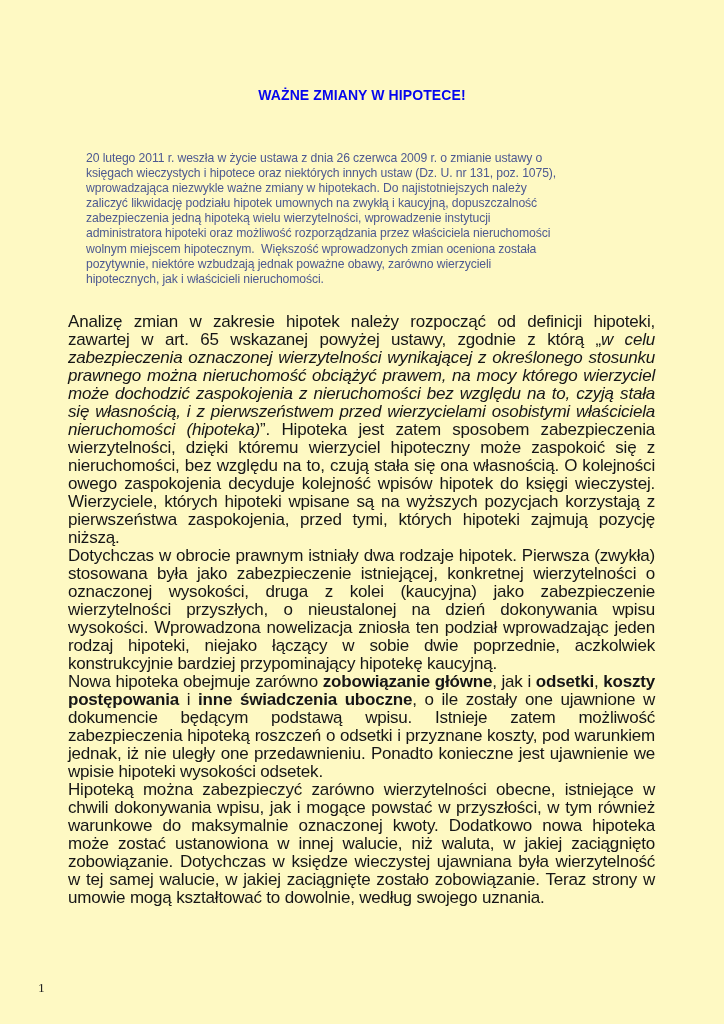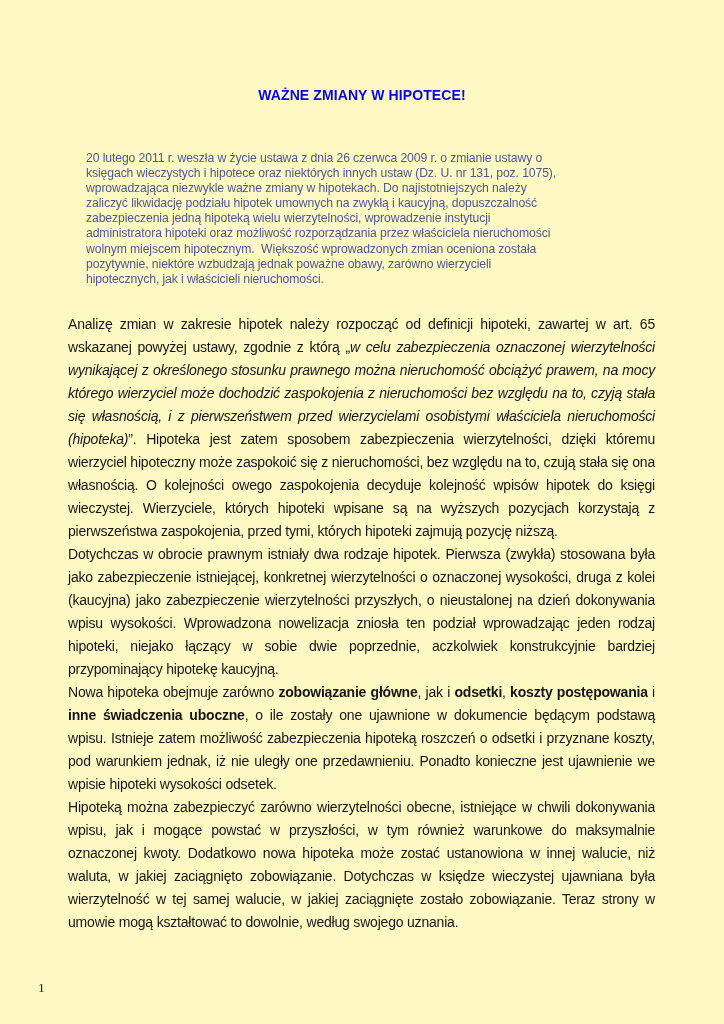--- a/index.html
+++ b/index.html
@@ -34,22 +34,22 @@
     white-space: pre;
   }
   .section-heading {
     margin: 35px 69px 0 68px;
     font-size: 12.7px;
     font-weight: 700;
     color: #111111;
   }
   .body-text {
     margin: 26px 69px 0 68px;
-    font-size: 14px;
-    line-height: 23px;
+    font-size: 17px;
+    line-height: 18px;
     letter-spacing: -0.2px;
     text-align: justify;
   }
   .body-text p {
     margin: 0;
     padding: 0;
   }
   .page-number {
     position: absolute;
     left: 38px;

